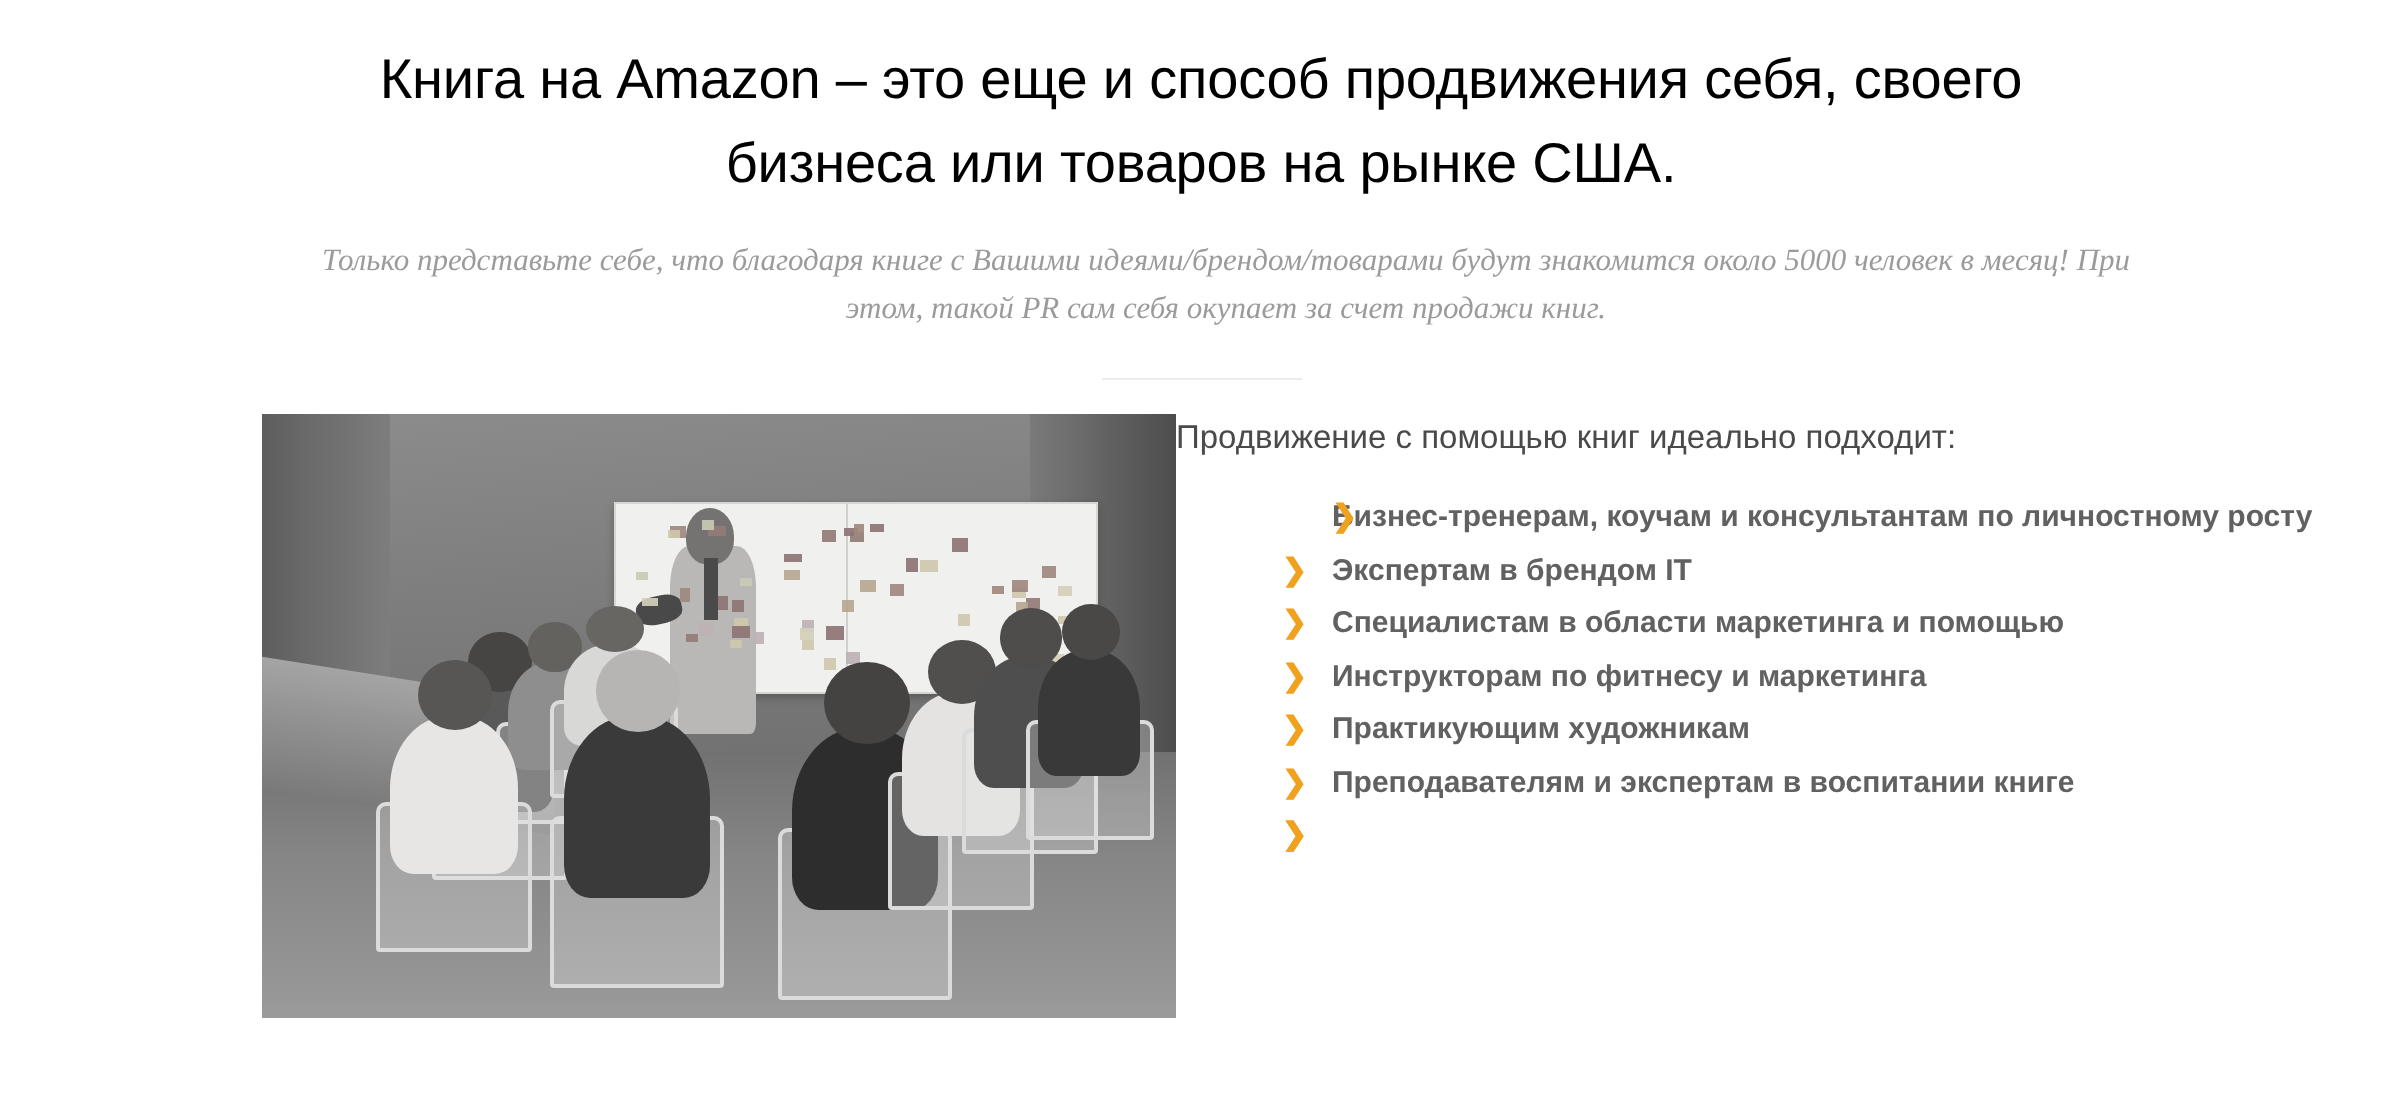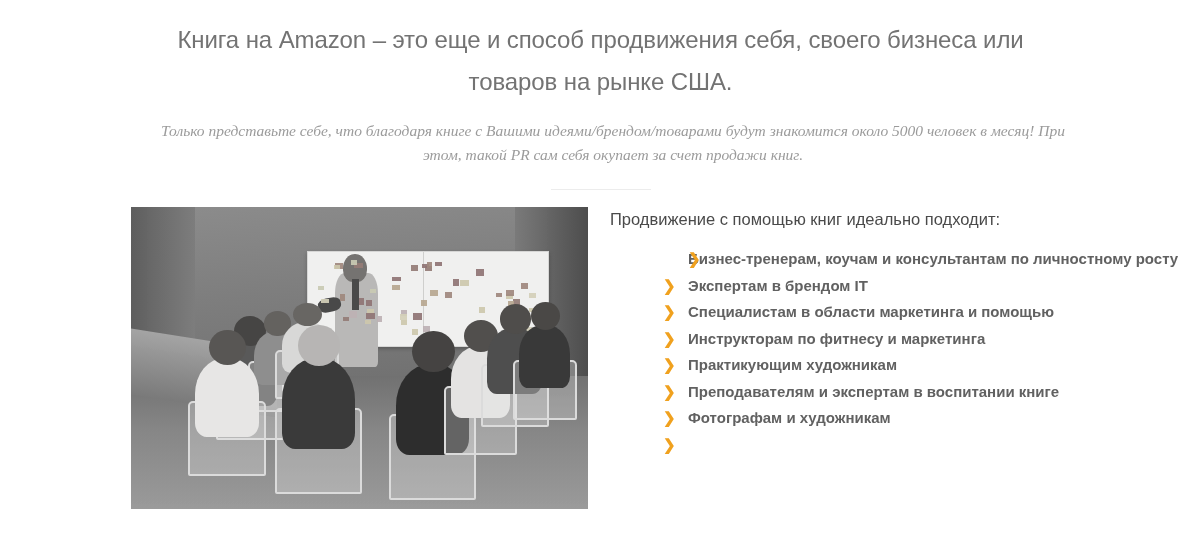--- a/index.html
+++ b/index.html
@@ -26,24 +26,24 @@
 
   
   .header {
     width: 900px;
     margin: 0 auto;
     padding-top: 19px;
     text-align: center;
   }
   .headline {
     font-family: "Liberation Sans", sans-serif;
-    font-size: 24px;
+    font-size: 28px;
     line-height: 42px;
     font-weight: 400;
-    color: #737373;
+    color: #000000;
     letter-spacing: -0.1px;
     margin: 0;
   }
   .subheadline {
     font-family: "Liberation Serif", serif;
     font-style: italic;
     font-size: 15.5px;
     line-height: 24px;
     color: #9b9b9b;
     margin: 16px auto 0;
@@ -159,21 +159,20 @@
   .photo .table {
     position: absolute; left: 0; top: 44%;
     width: 32%; height: 22%;
     background: linear-gradient(180deg, #a3a3a3, #7a7a7a);
     transform: skewY(9deg);
   }
 
   
   .list-col {
     flex: 1 1 auto;
-    padding-left: 22px;
     padding-top: 1px;
   }
   .list-title {
     font-size: 16.5px;
     line-height: 22px;
     color: #4a4a4a;
     font-weight: 400;
     margin: 0 0 16px 0;
   }
   ul.benefits {
@@ -316,19 +315,19 @@
 
     <div class="list-col">
       <div class="list-title">Продвижение с помощью книг идеально подходит:</div>
       <ul class="benefits" id="benefits-list">
           <li class="wrap"><span class="chev" style="color: rgb(240, 161, 30);">❯</span><span class="txt">Бизнес-тренерам, коучам и консультантам по личностному росту</span></li>
           <li><span class="chev" style="color: rgb(240, 161, 30);">❯</span><span class="txt">Экспертам в брендом IT</span></li>
           <li><span class="chev" style="color: rgb(240, 161, 30);">❯</span><span class="txt">Специалистам в области маркетинга и помощью</span></li>
           <li><span class="chev" style="color: rgb(240, 161, 30);">❯</span><span class="txt">Инструкторам по фитнесу и маркетинга</span></li>
           <li><span class="chev" style="color: rgb(240, 161, 30);">❯</span><span class="txt">Практикующим художникам</span></li>
           <li><span class="chev" style="color: rgb(240, 161, 30);">❯</span><span class="txt">Преподавателям и экспертам в воспитании книге</span></li>
-          <li><span class="chev" style="color: rgb(240, 161, 30);">❯</span><span class="txt">Фотографам и художникам</span></li>
+          <li><span class="chev" style="color: rgb(240, 161, 30);">❯</span></li>
           <li><span class="chev" style="color: rgb(240, 161, 30);">❯</span></li>
         </ul>
     </div>
 
   </div>
 </div>
 
 </body></html>

